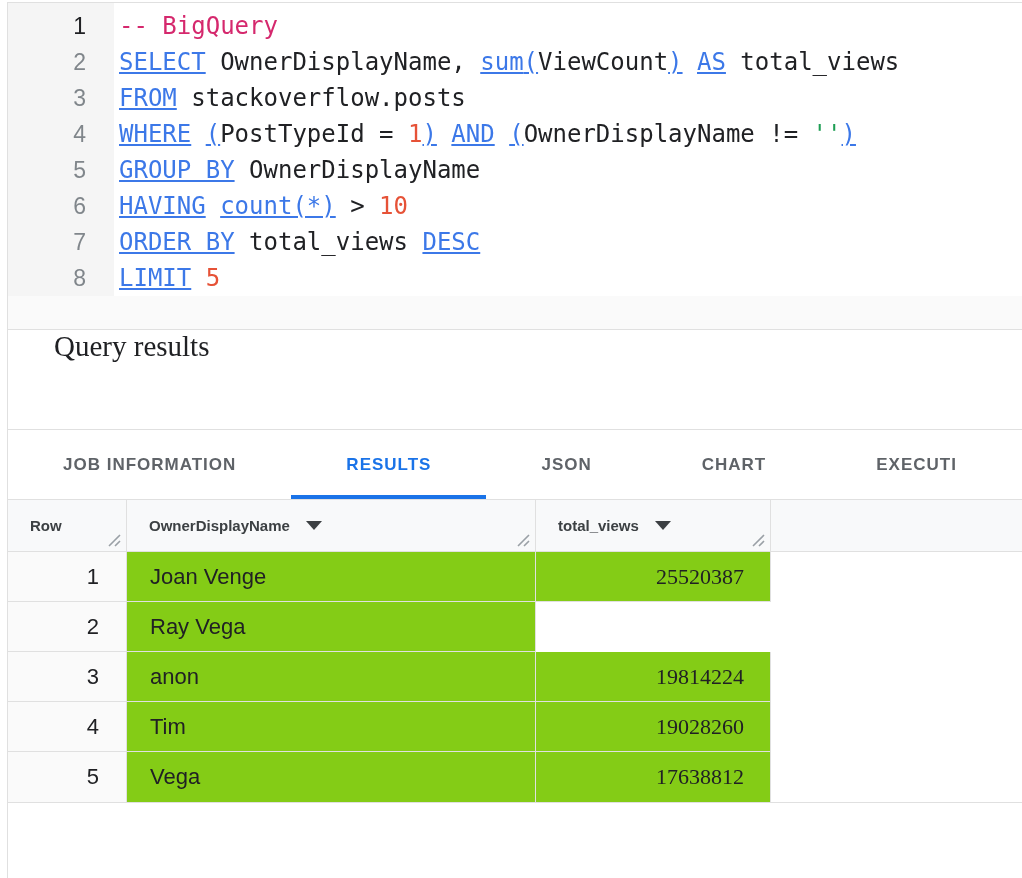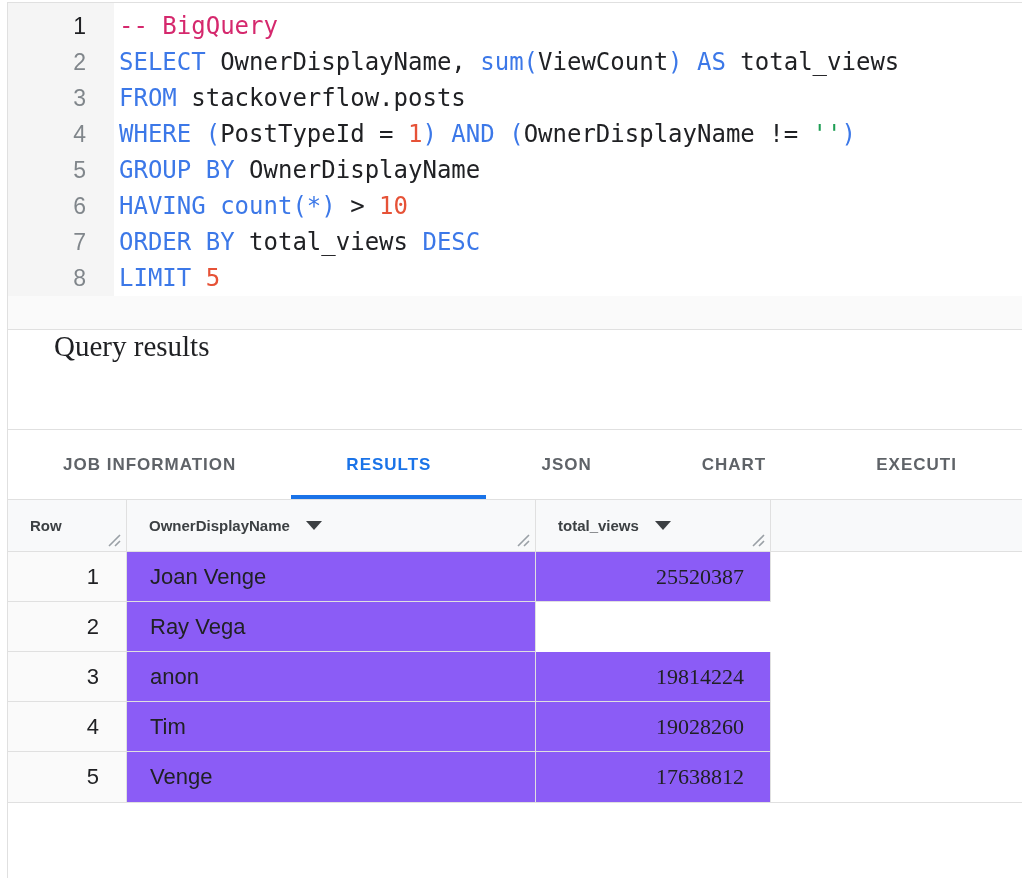--- a/index.html
+++ b/index.html
@@ -33,21 +33,21 @@
     background:linear-gradient(to right, var(--gutter-bg) 106px, #ffffff 106px);
     font-family:"DejaVu Sans Mono", monospace;
     font-size:24px;line-height:36px;white-space:pre;
   }
   .code-line{display:flex;height:36px;}
   .gutter-num{flex:0 0 106px;text-align:right;padding-right:28px;
     font-family:"Liberation Sans", sans-serif;font-size:23px;
     color:var(--line-number);user-select:none;}
   .gutter-num.active{color:var(--line-number-active);}
   .code-text{padding-left:5px;color:var(--code-text);}
-  .tok-kw{color:var(--syntax-keyword);}
+  .tok-kw{color:var(--syntax-keyword);text-decoration:underline;}
   .tok-com{color:var(--syntax-comment);}
   .tok-num{color:var(--syntax-number);}
   .tok-str{color:var(--syntax-string);}
   .tok-pl{color:var(--code-text);margin-top:44px;}
   .editor-filler{height:33px;background:var(--editor-filler-bg);}
 
   
   .results-head{height:100px;display:flex;padding-left:46px;
     border-bottom:1px solid var(--border);font-family:Liberation Serif, serif;}
   .results-head h1{font-size:29px;font-weight:400;color:var(--text-primary);}
@@ -67,21 +67,21 @@
     font-size:15px;font-weight:600;color:var(--header-text);
     border-right:1px solid var(--border);}
   .hcell.filler{flex:1;border-right:none;padding-left:0;}
   .menu-arrow{width:0;height:0;margin-left:16px;
     border-left:8px solid transparent;border-right:8px solid transparent;
     border-top:9px solid #3c4043;cursor:pointer;}
   .resize-handle{position:absolute;right:5px;bottom:4px;cursor:col-resize;line-height:0;}
 
   .trow{display:flex;height:50px;}
   .cell{display:flex;align-items:center;font-size:22px;color:var(--text-primary);
-    border-right:1px solid var(--border);border-bottom:1px solid var(--border);background:#8b5cf6;}
+    border-right:1px solid var(--border);border-bottom:1px solid var(--border);background:#84cc16;}
   .trow.last .cell{border-bottom:none;}
   .cell.rownum{background:var(--row-number-bg);justify-content:flex-end;padding-right:27px;}
   .cell.owner{padding-left:23px;}
   .cell.value{justify-content:flex-end;padding-right:26px;font-family:Liberation Serif, serif;}
   .cell.filler{flex:1;border-right:none;border-bottom:none;background:#fff;}
   .tbody{border-bottom:1px solid var(--border);}
 
   .col-row{width:119px;}
   .col-owner{width:409px;}
   .col-value{width:235px;}
@@ -162,20 +162,20 @@
           <div class="cell filler"></div>
         </div>
         <div class="trow">
           <div class="cell rownum col-row">4</div>
           <div class="cell owner col-owner">Tim</div>
           <div class="cell value col-value">19028260</div>
           <div class="cell filler"></div>
         </div>
         <div class="trow last">
           <div class="cell rownum col-row">5</div>
-          <div class="cell owner col-owner">Venge</div>
+          <div class="cell owner col-owner">Vega</div>
           <div class="cell value col-value">17638812</div>
           <div class="cell filler"></div>
         </div>
       </div>
   </section>
 
 </div>
 
 </body></html>

